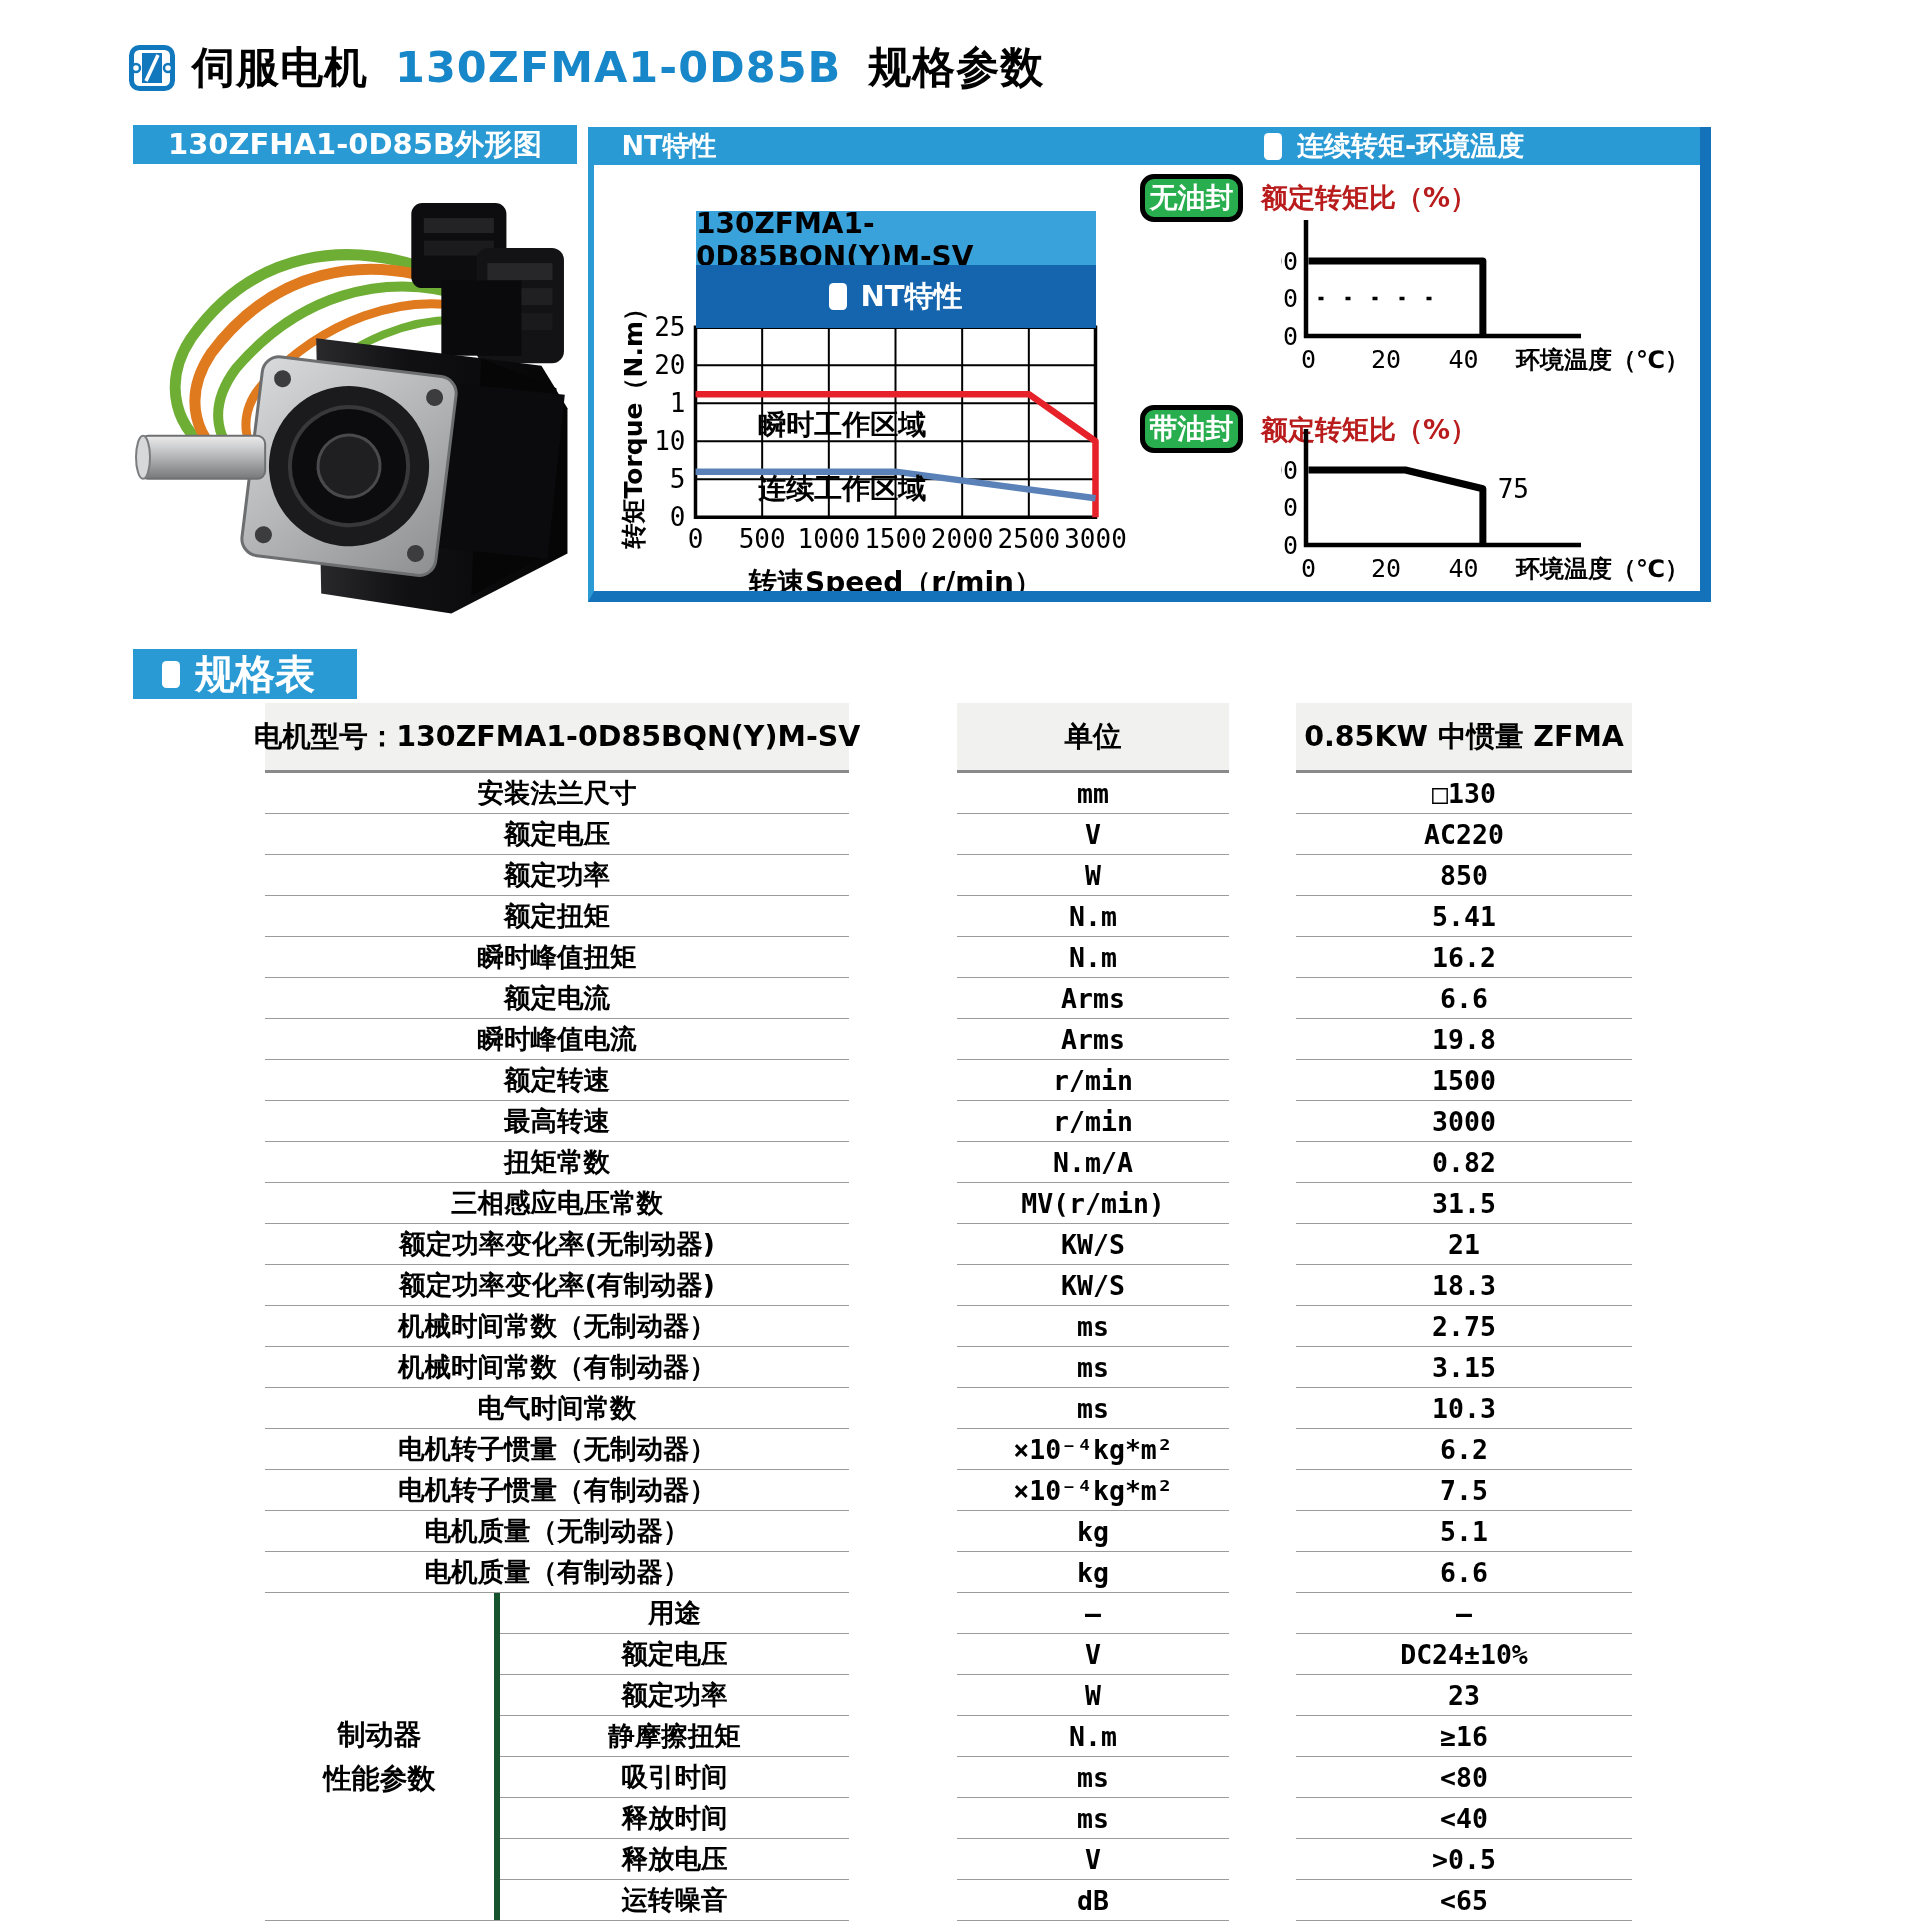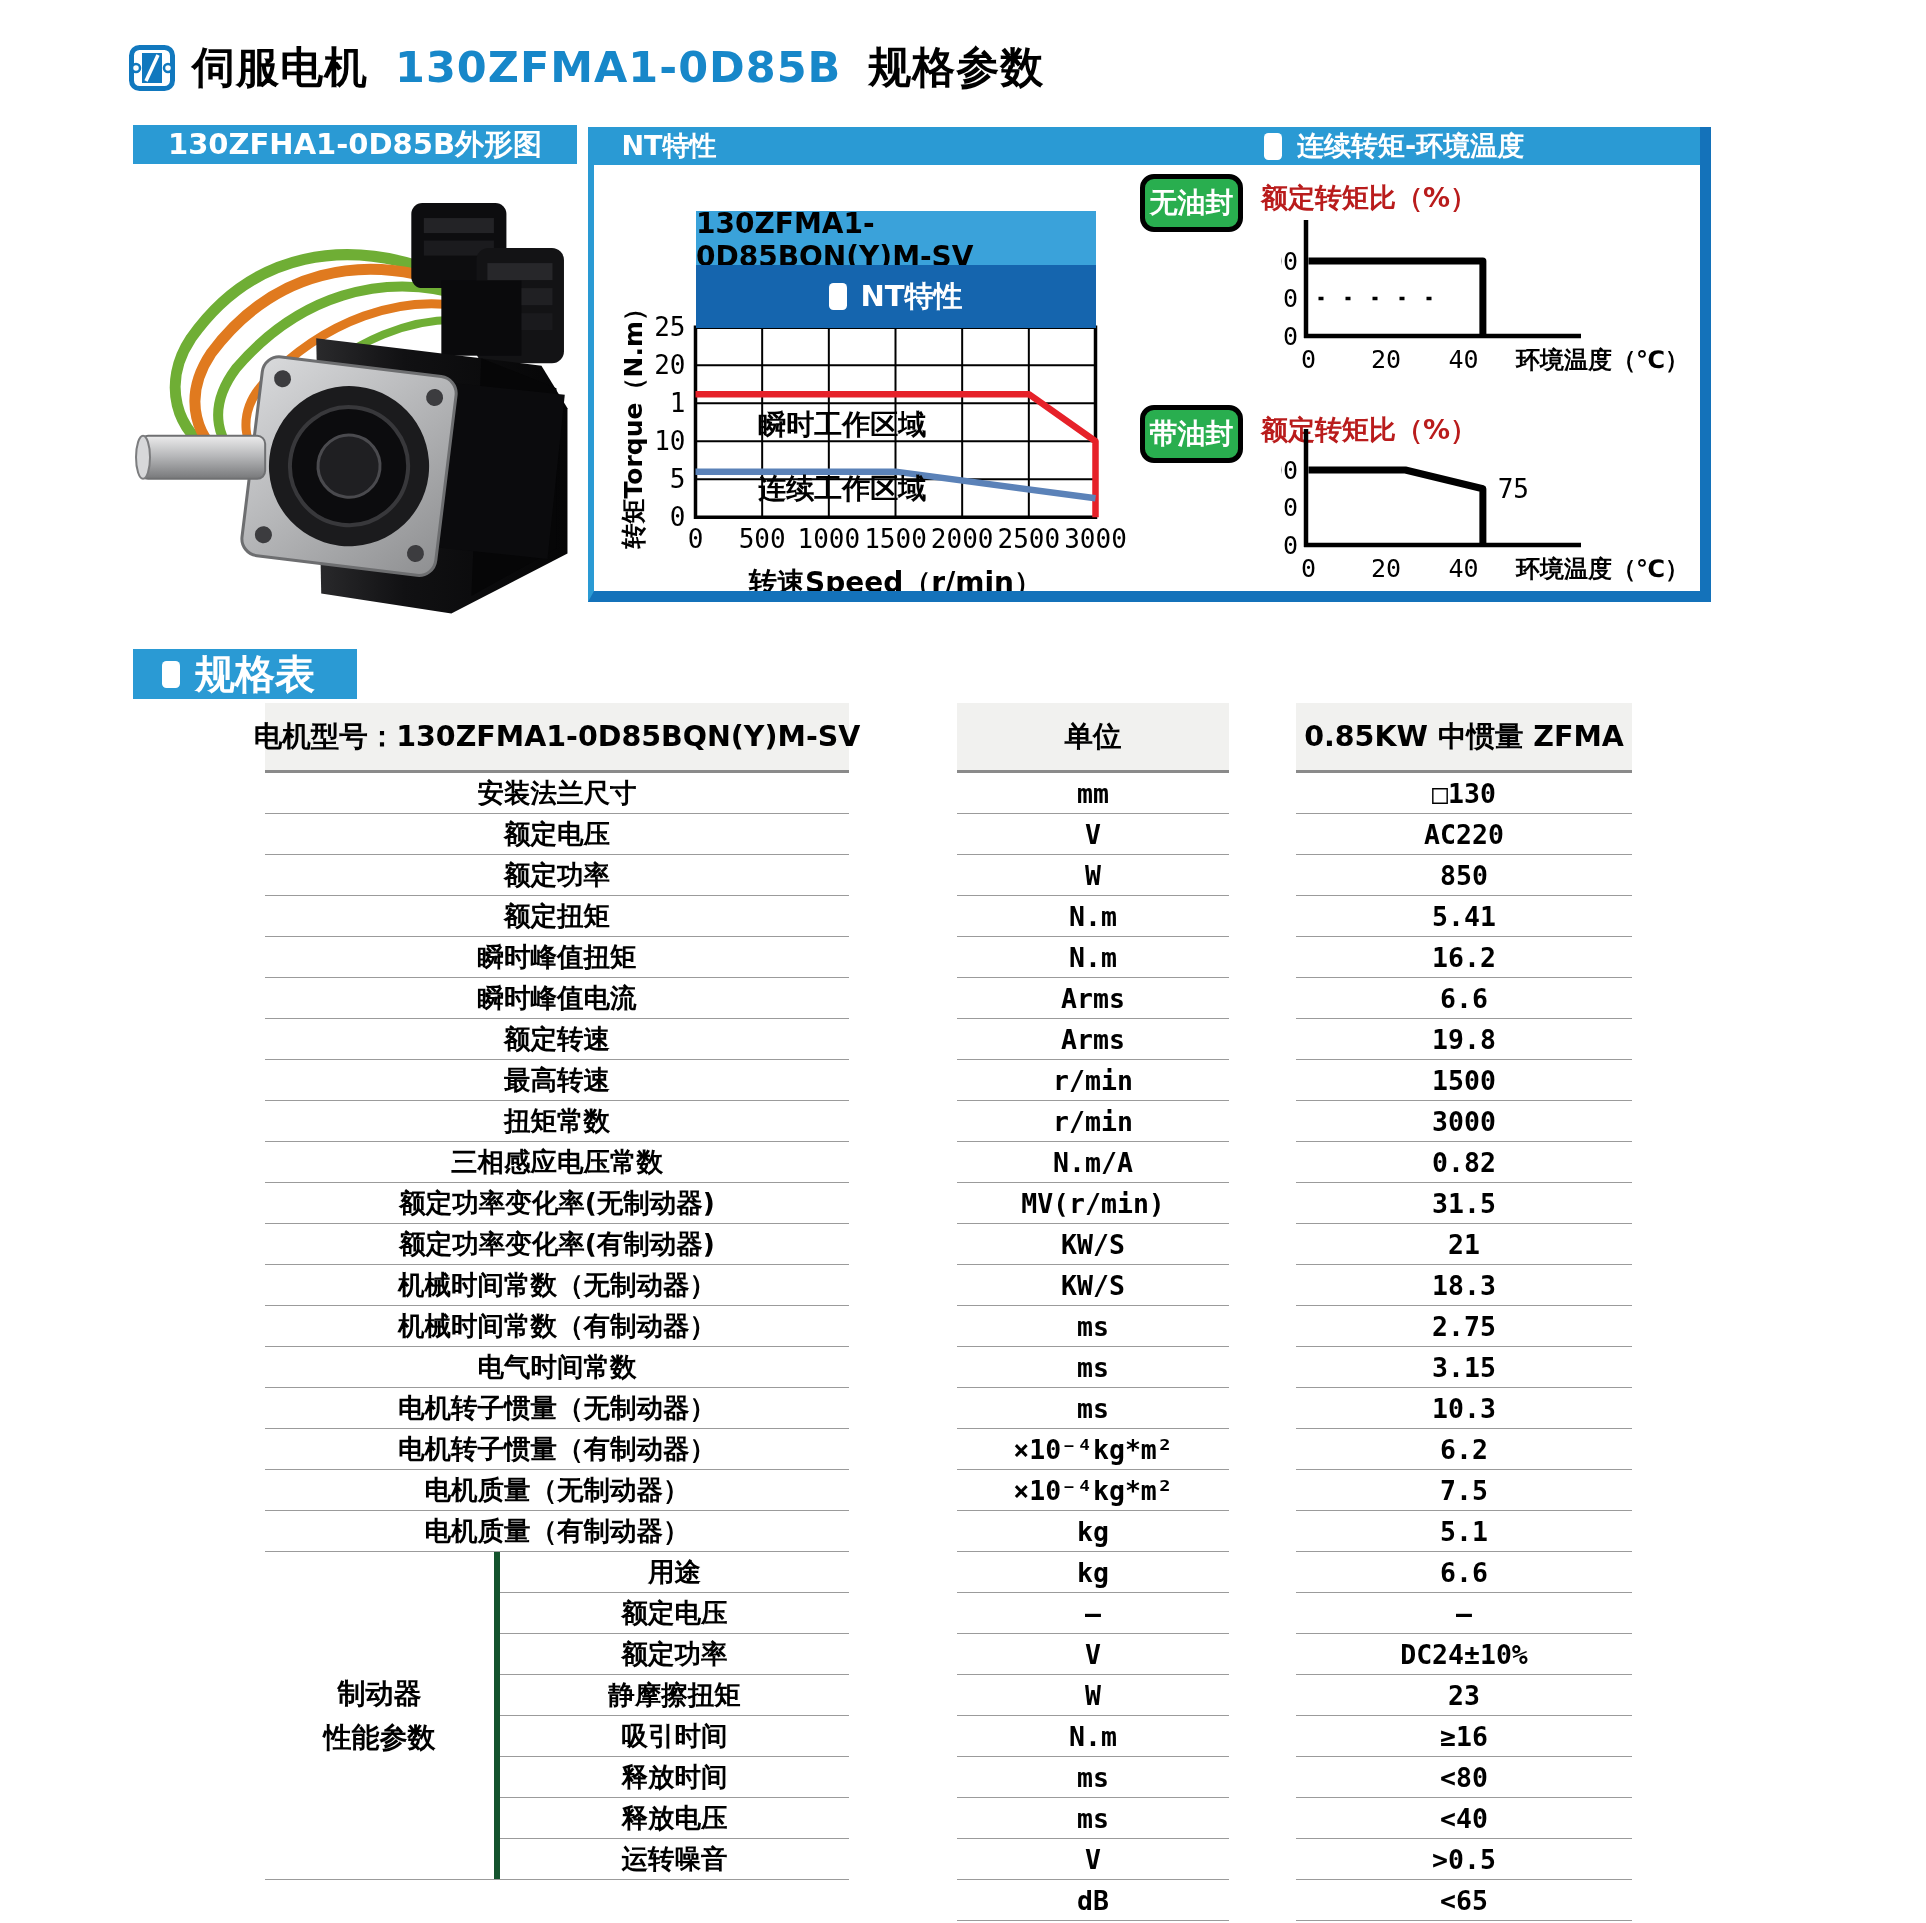--- a/index.html
+++ b/index.html
@@ -23,21 +23,21 @@
   
   #nt-box{position:absolute;left:588px;top:127px;width:1123px;height:475px;background:#fff;
           border-left:6px solid #2a9ad4;border-right:11px solid #1472ba;border-bottom:11px solid #1472ba;box-sizing:border-box;}
   .box-header{height:38px;background:#2a9ad4;position:relative;display:flex;align-items:center;color:#fff;font-weight:700;font-size:27px;padding-left:27.5px;}
   .header-right{position:absolute;left:670px;top:0;height:38px;display:flex;align-items:center;gap:15px;font-size:27px;}
   .box-body{position:relative;width:1106px;height:426px;overflow:hidden;}
   .nt-band1{position:absolute;left:102px;top:46px;width:400px;height:58px;background:#3aa2da;color:#000;
             display:flex;align-items:center;justify-content:center;font-size:28px;font-weight:700;}
   .nt-band2{position:absolute;left:102px;top:100px;width:400px;height:63px;background:#1565ae;color:#fff;
             display:flex;align-items:center;justify-content:center;gap:13px;font-size:29px;font-weight:700;}
-  .seal-btn{position:absolute;width:103px;height:58px;background:#29ae4f;border:5px solid #000;border-radius:14px;
+  .seal-btn{position:absolute;width:103px;height:48px;background:#29ae4f;border:5px solid #000;border-radius:14px;
             color:#fff;font-size:28px;font-weight:700;display:flex;align-items:center;justify-content:center;box-sizing:border-box;}
   .ratio-label{position:absolute;font-size:27px;font-weight:700;color:#b91c1c;white-space:nowrap;}
   svg text{font-family:"DejaVu Sans Mono","Liberation Mono",monospace;}
   svg text.cjk{font-family:"DejaVu Sans","Liberation Sans",sans-serif;}
 
   
   #spec-table{position:absolute;left:265px;top:703px;width:1370px;height:1206px;}
   .strip{position:absolute;top:0;}
   .label-strip{left:0;width:584px;}
   .unit-strip{left:692px;width:272px;}
@@ -229,20 +229,21 @@
   </div>
 
   <div id="spec-table">
       <div class="strip label-strip">
         <div class="thead">电机型号：130ZFMA1-0D85BQN(Y)M-SV</div>
         <div class="trow">安装法兰尺寸</div>
         <div class="trow">额定电压</div>
         <div class="trow">额定功率</div>
         <div class="trow">额定扭矩</div>
         <div class="trow">瞬时峰值扭矩</div>
+        <div class="trow">额定电流</div>
         <div class="trow">瞬时峰值电流</div>
         <div class="trow">额定转速</div>
         <div class="trow">最高转速</div>
         <div class="trow">扭矩常数</div>
         <div class="trow">三相感应电压常数</div>
         <div class="trow">额定功率变化率(无制动器)</div>
         <div class="trow">额定功率变化率(有制动器)</div>
         <div class="trow">机械时间常数（无制动器）</div>
         <div class="trow">机械时间常数（有制动器）</div>
         <div class="trow">电气时间常数</div>

